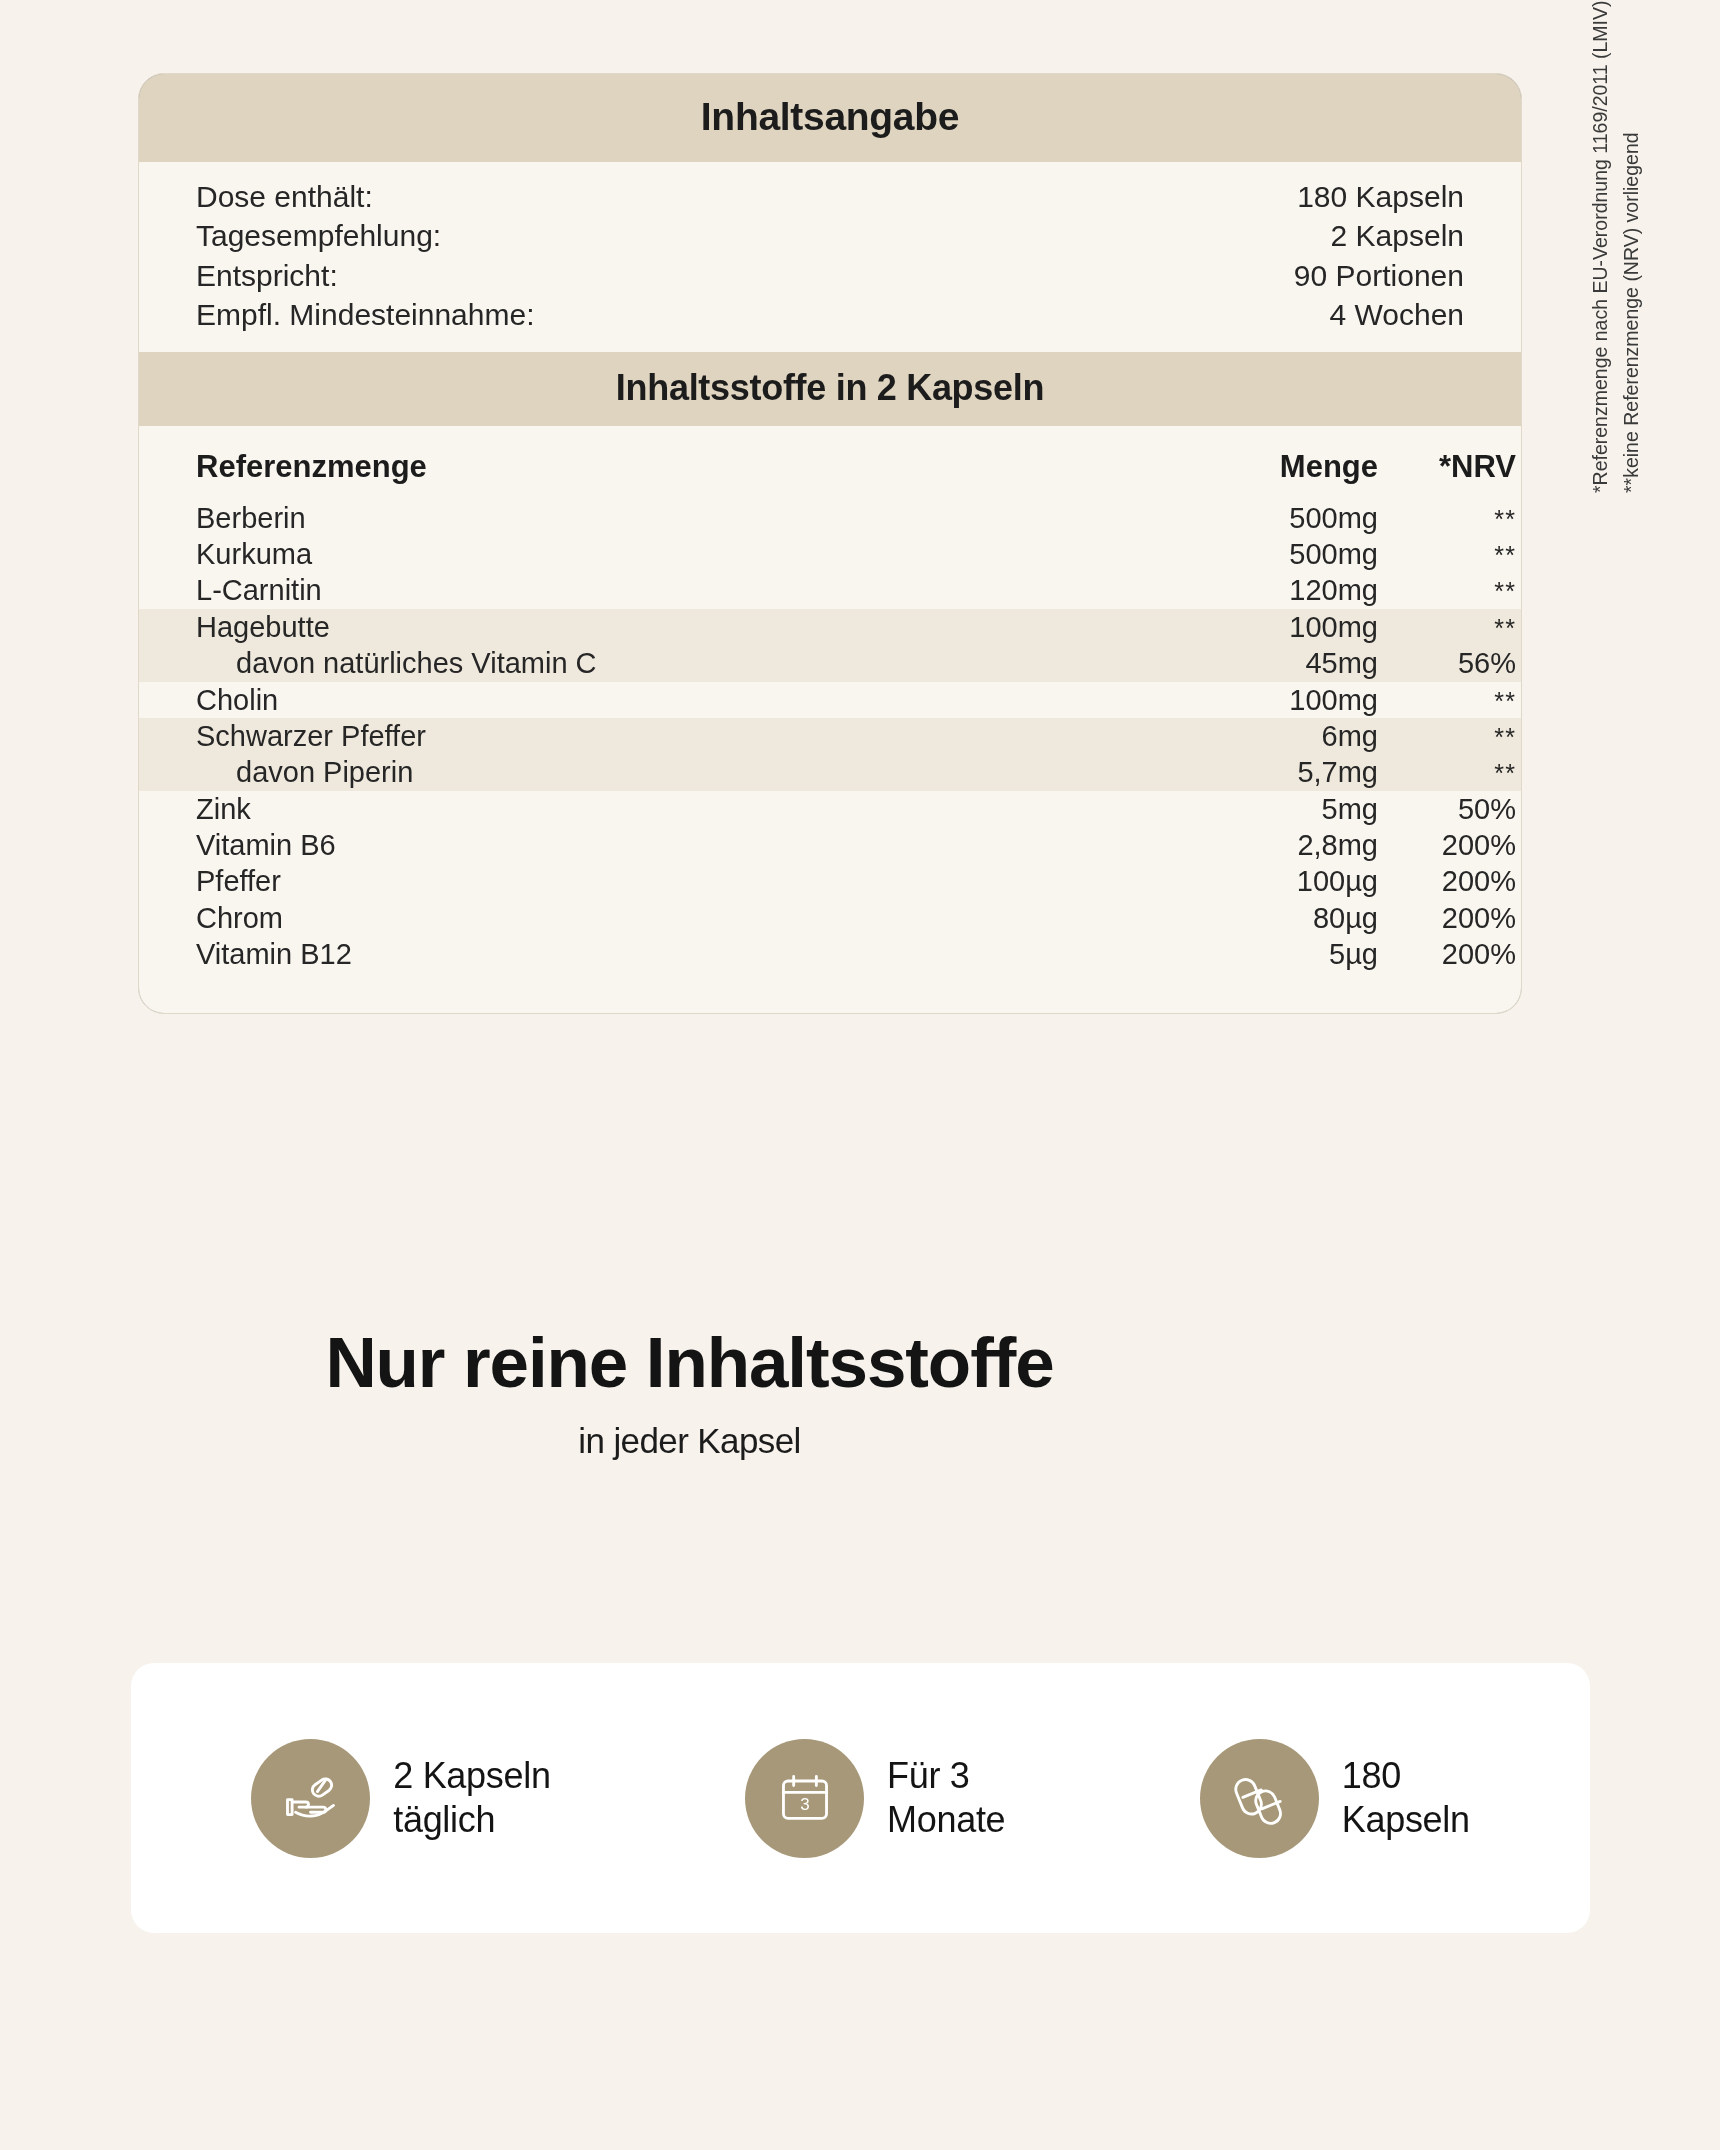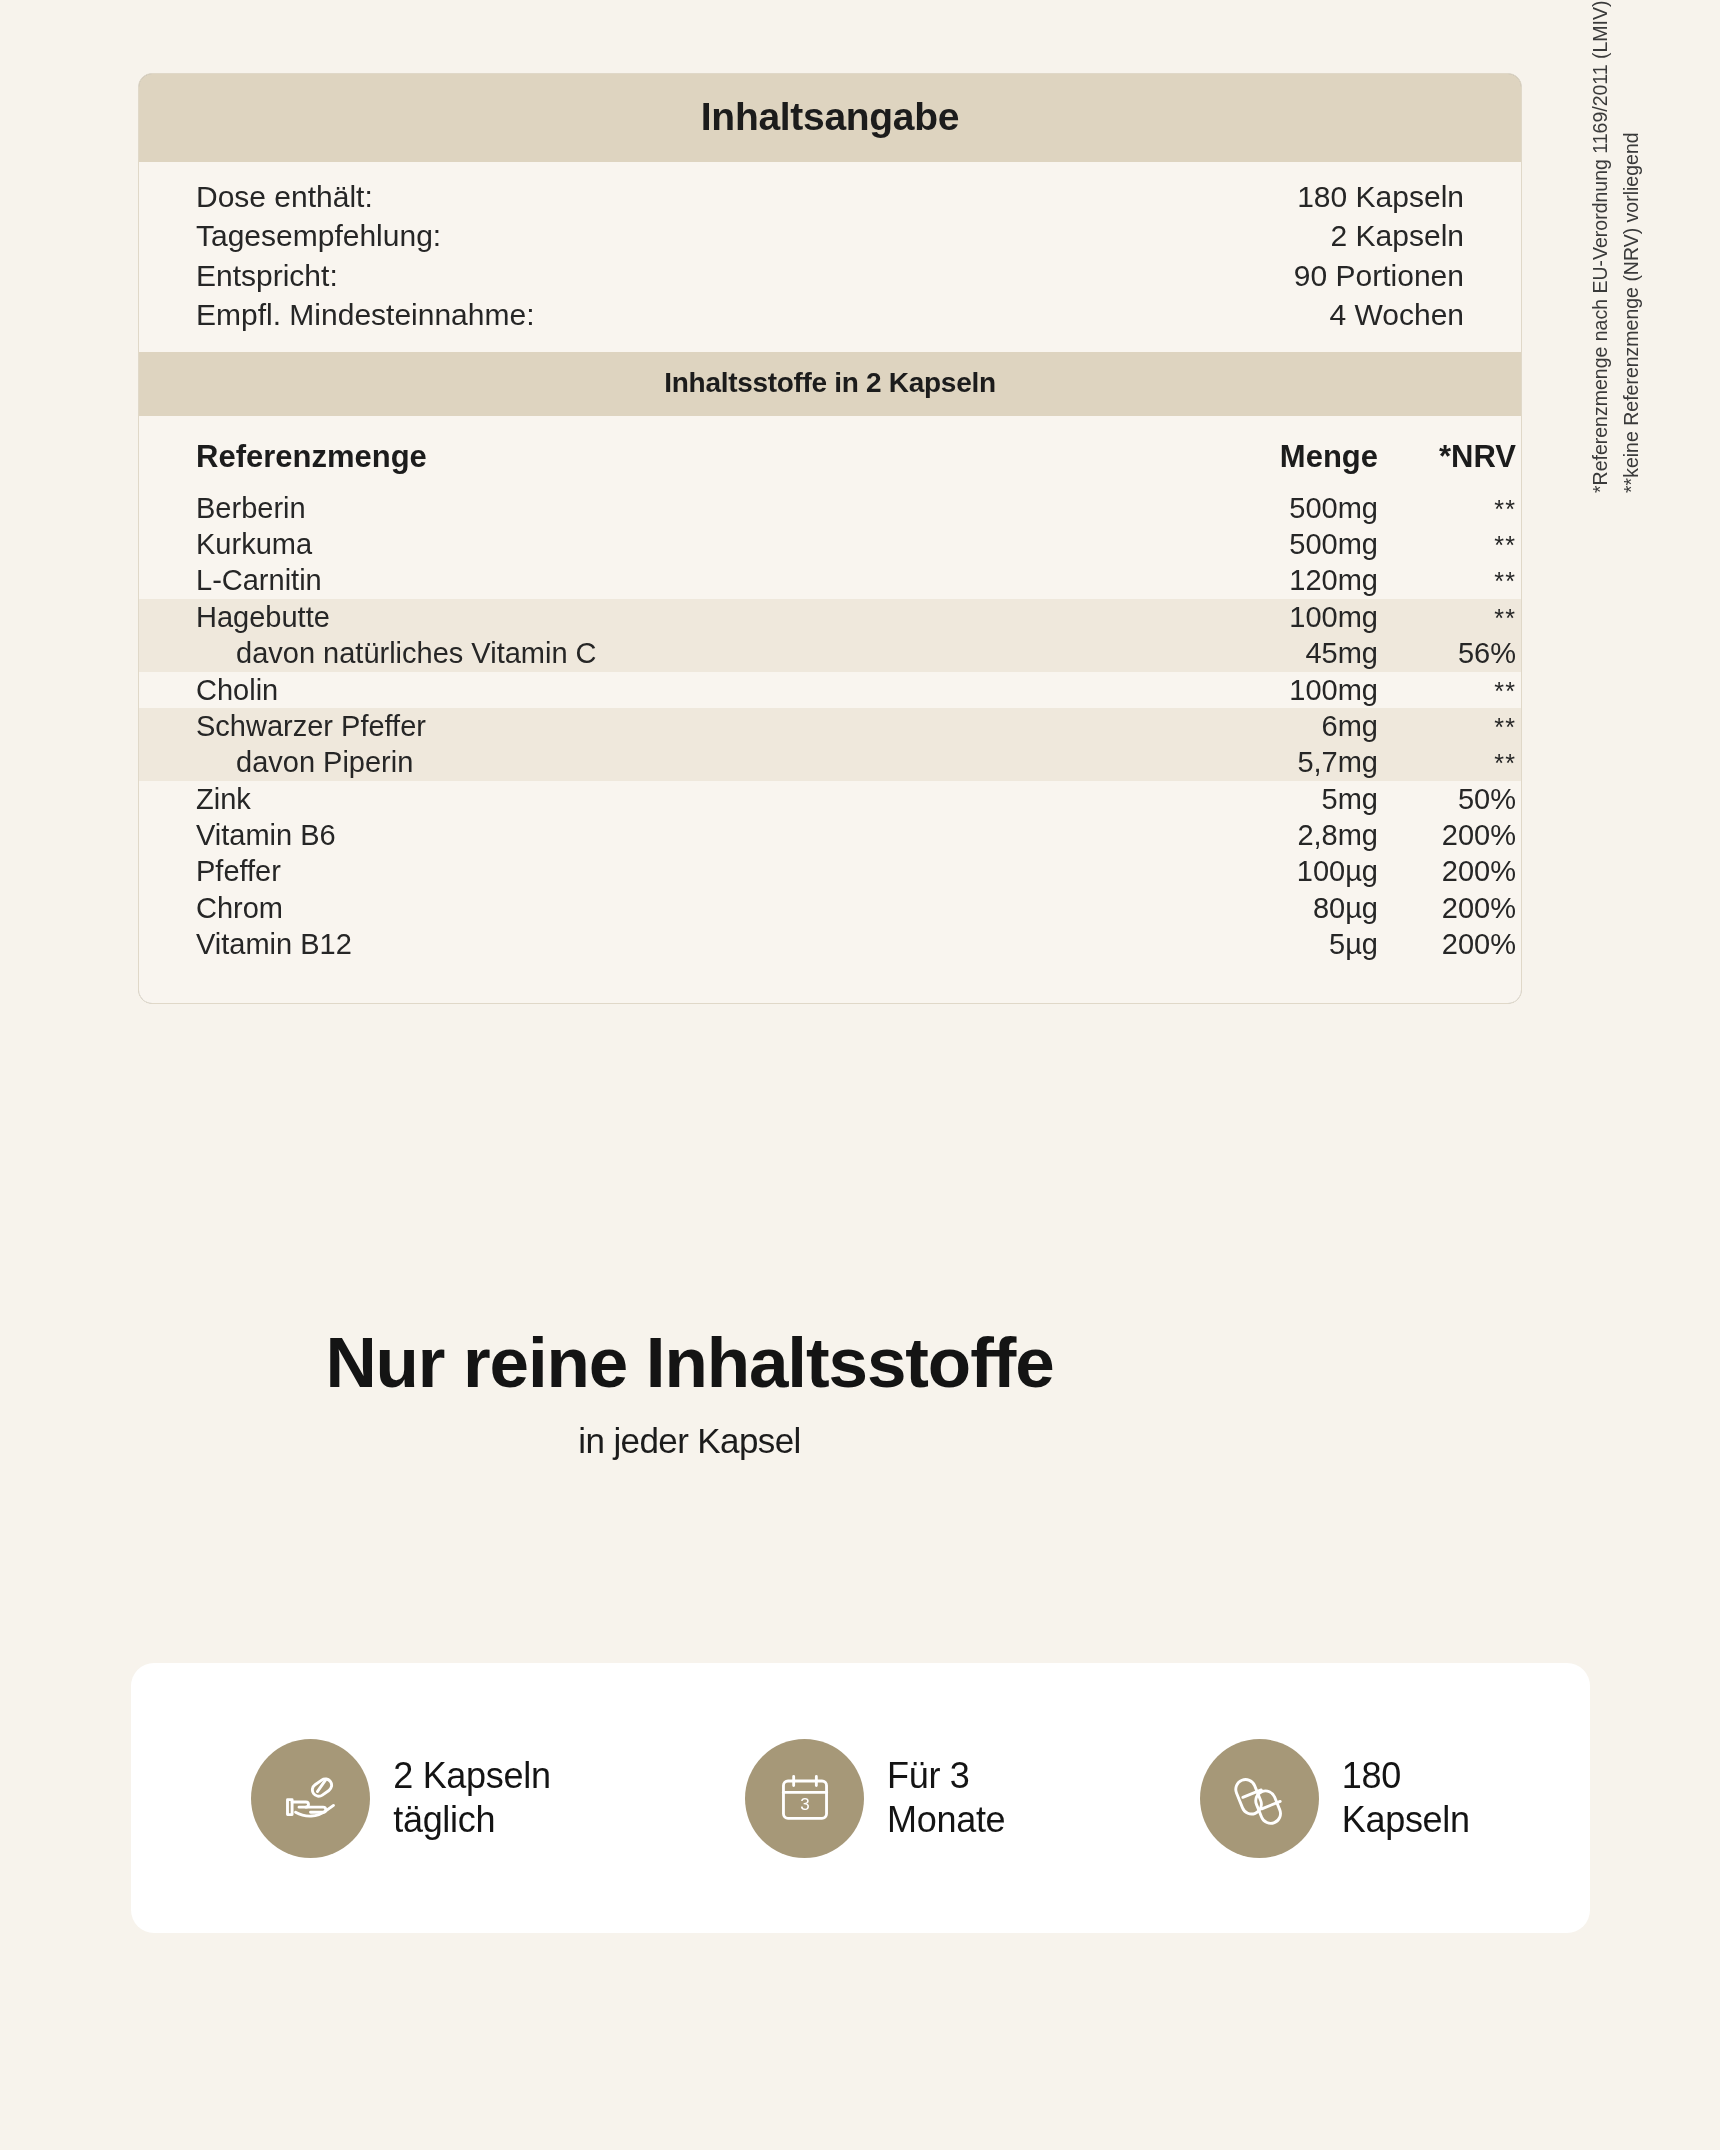--- a/index.html
+++ b/index.html
@@ -19,21 +19,21 @@
     height: 2151px;
     background: #f7f3ec;
   }
 
   
   .panel {
     position: absolute;
     left: 138px;
     top: 73px;
     width: 1384px;
-    border-radius: 14px;
+    border-radius: 26px;
     overflow: hidden;
     background: #a3a3a3;
     border: 1.7px solid #e0d8c8;
   }
 
   .panel-header {
     background: #ded4c0;
     text-align: center;
     padding: 20.6px 0 23px 0;
   }
@@ -58,21 +58,21 @@
   }
   .summary-label { text-align: left; }
   .summary-value { text-align: right; }
 
   .panel-subheader {
     background: #ded4c0;
     text-align: center;
     padding: 15px 0 17px 0;
   }
   .panel-subheader-title {
-    font-size: 28px;
+    font-size: 36px;
     font-weight: bold;
     letter-spacing: -0.3px;
     color: #1c1c1c;
   }
 
   .table {
     padding: 0 0 40px 0;
     background: #f9f5ef;
   }
 

